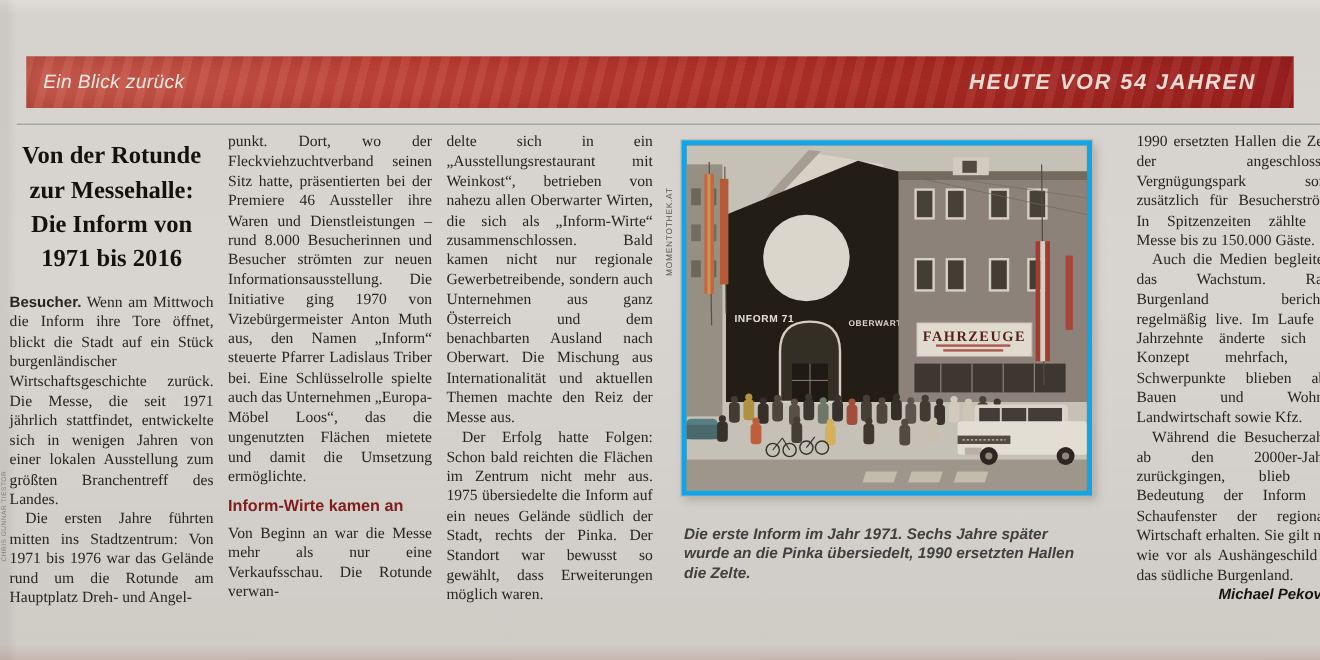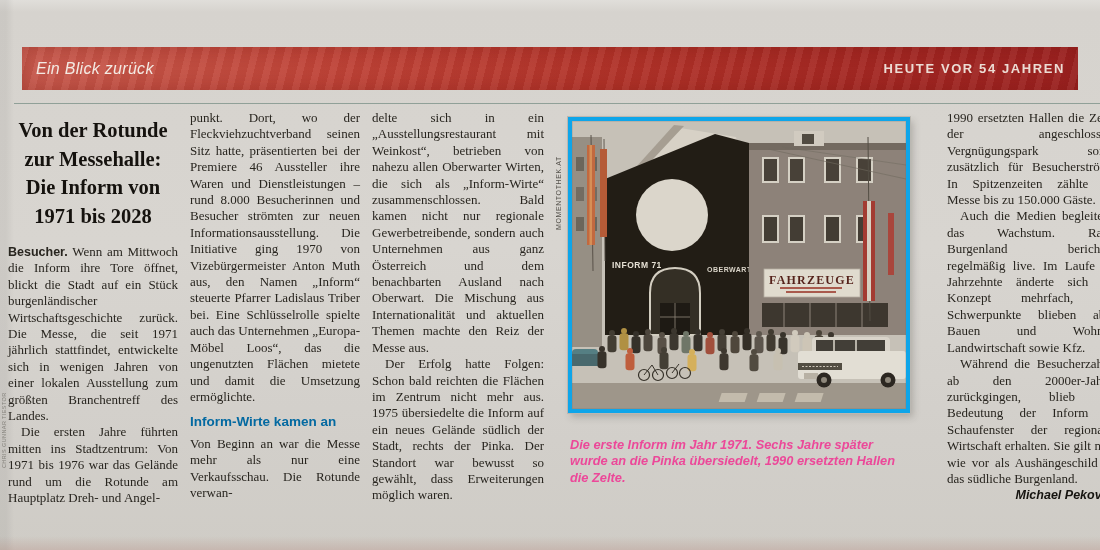--- a/index.html
+++ b/index.html
@@ -21,42 +21,42 @@
   .banner::after{
     content:"";position:absolute;inset:0;
     background:repeating-linear-gradient(104deg,rgba(255,255,255,.055) 0 7px,rgba(0,0,0,.03) 7px 16px);
   }
   .banner-title{
     position:absolute;left:14px;top:0;line-height:43px;
     font-family:"Liberation Sans",sans-serif;font-style:italic;font-size:16px;
     color:#f3eae3;letter-spacing:.3px;z-index:2;
   }
   .banner-right{
-    position:absolute;right:13px;top:0;line-height:43px;
-    font-family:"Liberation Sans",sans-serif;font-weight:bold;font-size:13px;
-    letter-spacing:1.6px;color:#ecdcd4;z-index:2;
+    position:absolute;right:31px;top:0;line-height:43px;
+    font-family:"Liberation Sans",sans-serif;font-weight:bold;font-size:18px;
+    letter-spacing:1.6px;color:#ecdcd4;z-index:2;font-style:italic;
   }
   .top-rule{position:absolute;left:14px;right:0;top:103px;height:1px;background:#84968e;opacity:.85;}
 
   
   .col{
     position:absolute;top:110px;width:170px;
     font-size:13px;line-height:16.4px;color:#28251f;
     text-align:justify;hyphens:auto;-webkit-hyphens:auto;
   }
   .col p{margin:0;}
   .col p.indent{text-indent:13px;}
   .headline{
     font-weight:bold;font-size:20.5px;line-height:28.5px;text-align:center;
     color:#15120e;margin:6px 0 14px;hyphens:none;
   }
   .lead{font-family:"Liberation Sans",sans-serif;font-weight:bold;font-size:12.5px;}
   .subhead{
     font-family:"Liberation Sans",sans-serif;font-weight:bold;font-size:13.5px;
-    color:#0369a1;text-align:left;margin:9px 0 5px;hyphens:none;
+    color:#7f1d1d;text-align:left;margin:9px 0 5px;hyphens:none;
   }
   .author{
     float:right;font-family:"Liberation Sans",sans-serif;
     font-weight:bold;font-style:italic;font-size:12.5px;color:#15130f;
   }
 
   
   .photo-block{position:absolute;left:556px;top:112px;width:352px;}
   .photo-credit{
     position:absolute;left:-1px;top:8px;height:110px;
@@ -66,21 +66,21 @@
   }
   .photo-frame{
     position:absolute;left:12px;top:5px;width:334px;height:288px;
     background:#0ea5e9;padding:4px;
     box-shadow:0 0 0 1px #bab7b1, 3px 4px 7px rgba(60,55,48,.25);
   }
   .photo-frame svg{display:block;width:334px;height:288px;}
   .caption{
     position:absolute;left:14px;top:312px;width:338px;
     font-family:"Liberation Sans",sans-serif;font-weight:bold;font-style:italic;
-    font-size:12.8px;line-height:16.5px;color:#ec4899;
+    font-size:12.8px;line-height:16.5px;color:#404040;
   }
 
   
   .edge-credit{
     position:absolute;left:1px;top:388px;height:80px;
     writing-mode:vertical-rl;transform:rotate(180deg);
     font-family:"Liberation Sans",sans-serif;font-size:5.5px;letter-spacing:.4px;
     color:#6e6b64;opacity:.75;white-space:nowrap;
   }
   .bottom-ghost{
@@ -93,21 +93,21 @@
 
 <div class="page">
 
   <div class="banner">
     <span class="banner-title">Ein Blick zurück</span>
     <span class="banner-right">HEUTE VOR 54 JAHREN</span>
   </div>
   <div class="top-rule"></div>
 
   <div class="col" style="left:8px;">
-    <h1 class="headline">Von der Rotunde zur Messehalle: Die Inform von 1971 bis 2028</h1>
+    <h1 class="headline">Von der Rotunde zur Messehalle: Die Inform von 1971 bis 2016</h1>
     <p><span class="lead">Besucher.</span><span> Wenn am Mittwoch die Inform ihre Tore öffnet, blickt die Stadt auf ein Stück burgenländischer Wirtschaftsgeschichte zurück. Die Messe, die seit 1971 jährlich stattfindet, entwickelte sich in wenigen Jahren von einer lokalen Ausstellung zum größten Branchentreff des Landes.</span></p>
     <p class="indent">Die ersten Jahre führten mitten ins Stadtzentrum: Von 1971 bis 1976 war das Gelände rund um die Rotunde am Hauptplatz Dreh- und Angel-</p>
   </div>
 
   <div class="col" style="left:190px;">
     <p>punkt. Dort, wo der Fleckviehzuchtverband seinen Sitz hatte, präsentierten bei der Premiere 46 Aussteller ihre Waren und Dienstleistungen – rund 8.000 Besucherinnen und Besucher strömten zur neuen Informationsausstellung. Die Initiative ging 1970 von Vizebürgermeister Anton Muth aus, den Namen „Inform“ steuerte Pfarrer Ladislaus Triber bei. Eine Schlüsselrolle spielte auch das Unternehmen „Europa-Möbel Loos“, das die ungenutzten Flächen mietete und damit die Umsetzung ermöglichte.</p>
     <h2 class="subhead">Inform-Wirte kamen an</h2>
     <p>Von Beginn an war die Messe mehr als nur eine Verkaufsschau. Die Rotunde verwan-</p>
   </div>
 

